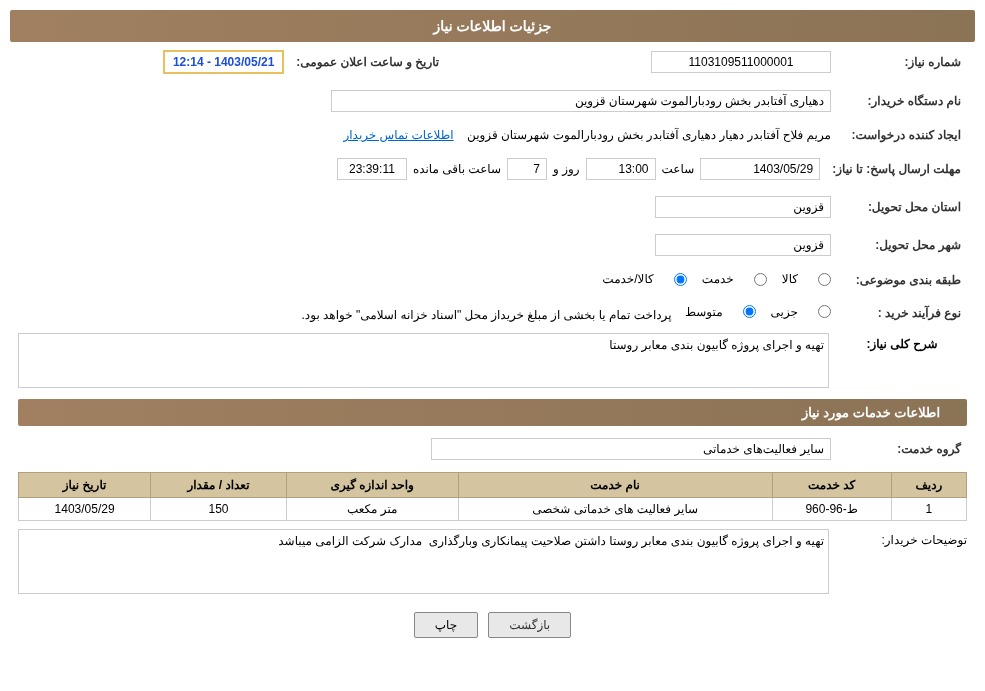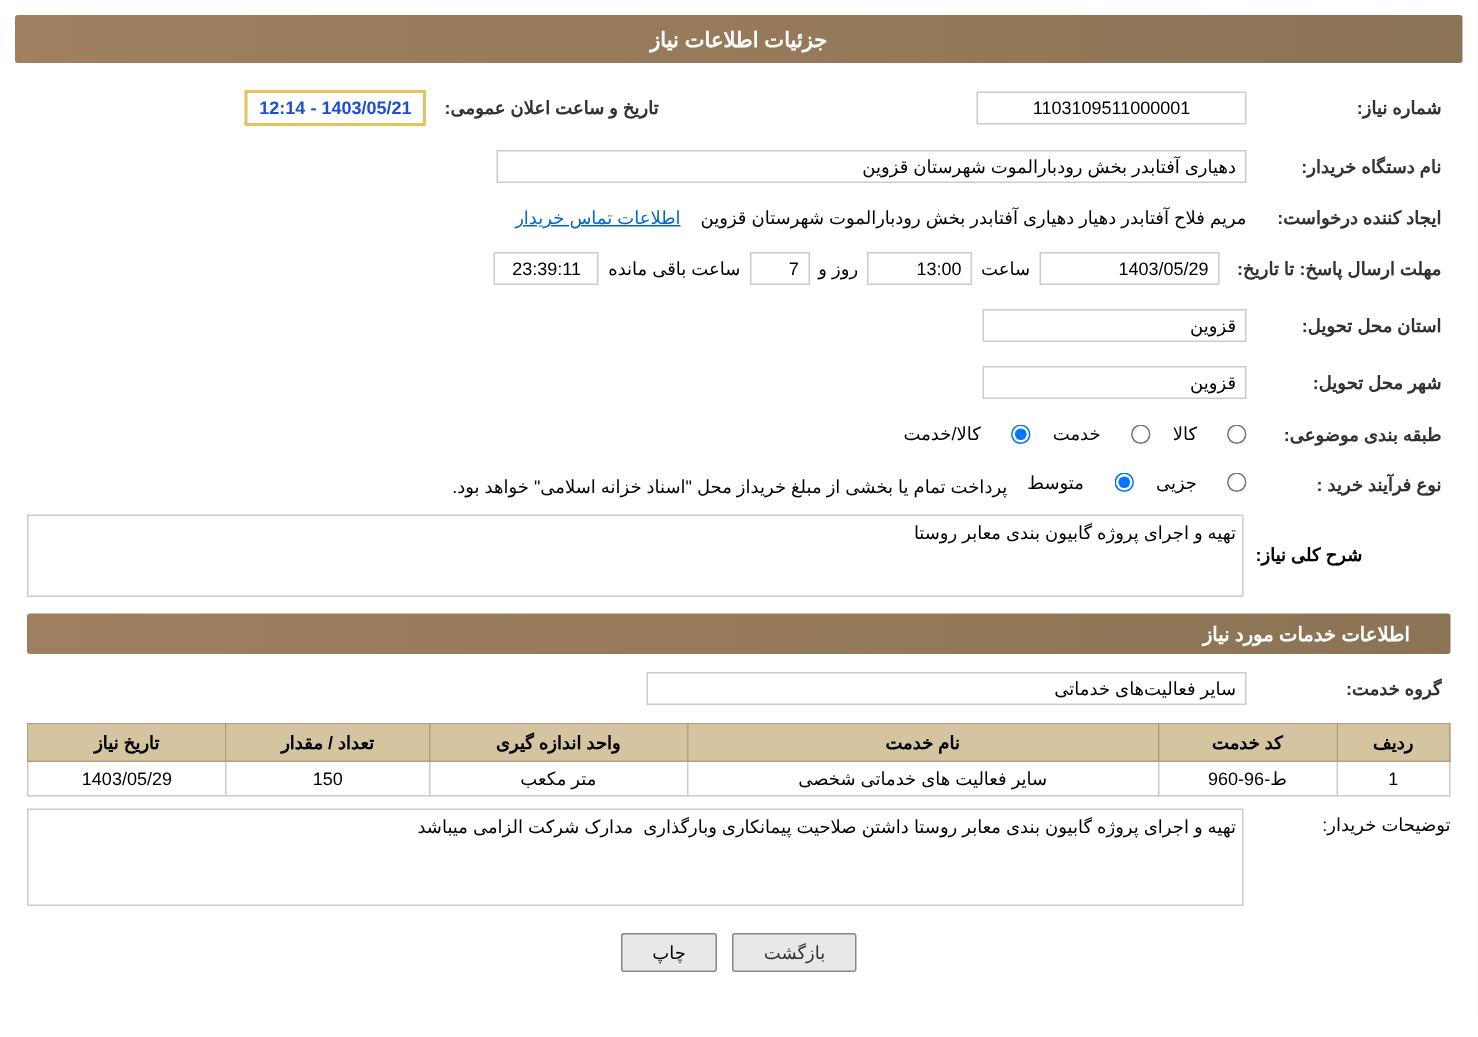--- a/index.html
+++ b/index.html
@@ -16,21 +16,20 @@
       margin: 0 auto;
       padding: 10px;
     }
     .section-header {
       background: linear-gradient(to left, #8B7355, #a08060);
       color: #fff;
       text-align: center;
       padding: 8px 15px;
       font-size: 14px;
       font-weight: bold;
-      margin-bottom: 10px;
       border-radius: 2px;
     }
     .info-table {
       width: 100%;
       border-collapse: collapse;
       margin-bottom: 8px;
     }
     .info-table td {
       padding: 4px 6px;
       vertical-align: middle;
@@ -224,21 +223,21 @@
           &nbsp;&nbsp;
           <span class="blue-link">اطلاعات تماس خریدار</span>
         </td>
       </tr>
     </tbody>
       </table>
 
     <table class="info-table">
       <tbody>
           <tr>
-        <td class="label-cell">مهلت ارسال پاسخ: تا تاریخ:</td>
+        <td class="label-cell">مهلت ارسال پاسخ: تا نیاز:</td>
         <td class="value-cell">
           <div class="row-flex">
             <div class="input-box input-small">1403/05/29</div>
             <span>ساعت</span>
             <div class="input-box" style="width:70px;">13:00</div>
             <span>روز و</span>
             <div class="input-box" style="width:40px;">7</div>
             <span>ساعت باقی مانده</span>
             <div class="timer-box">23:39:11</div>
           </div>
@@ -309,21 +308,21 @@
             </div>
           </div>
           &nbsp;&nbsp;
           <span>پرداخت تمام یا بخشی از مبلغ خریداز محل "اسناد خزانه اسلامی" خواهد بود.</span>
         </td>
       </tr>
     </tbody>
       </table>
 
     <div class="section-row">
-      <div style="min-width:130px; font-weight:bold; text-align:left; padding-top:4px;margin-top:16px;">شرح کلی نیاز:</div>
+      <div style="min-width:130px; font-weight:bold; text-align:center; padding-top:4px;">شرح کلی نیاز:</div>
       <div style="flex:1;">
         <textarea class="textarea-small" style="height: 55px;">تهیه و اجرای پروژه گابیون بندی معابر روستا</textarea>
       </div>
     </div>
 
     <div class="separator-header">اطلاعات خدمات مورد نیاز</div>
 
     <table class="info-table">
       <tbody>
           <tr>

